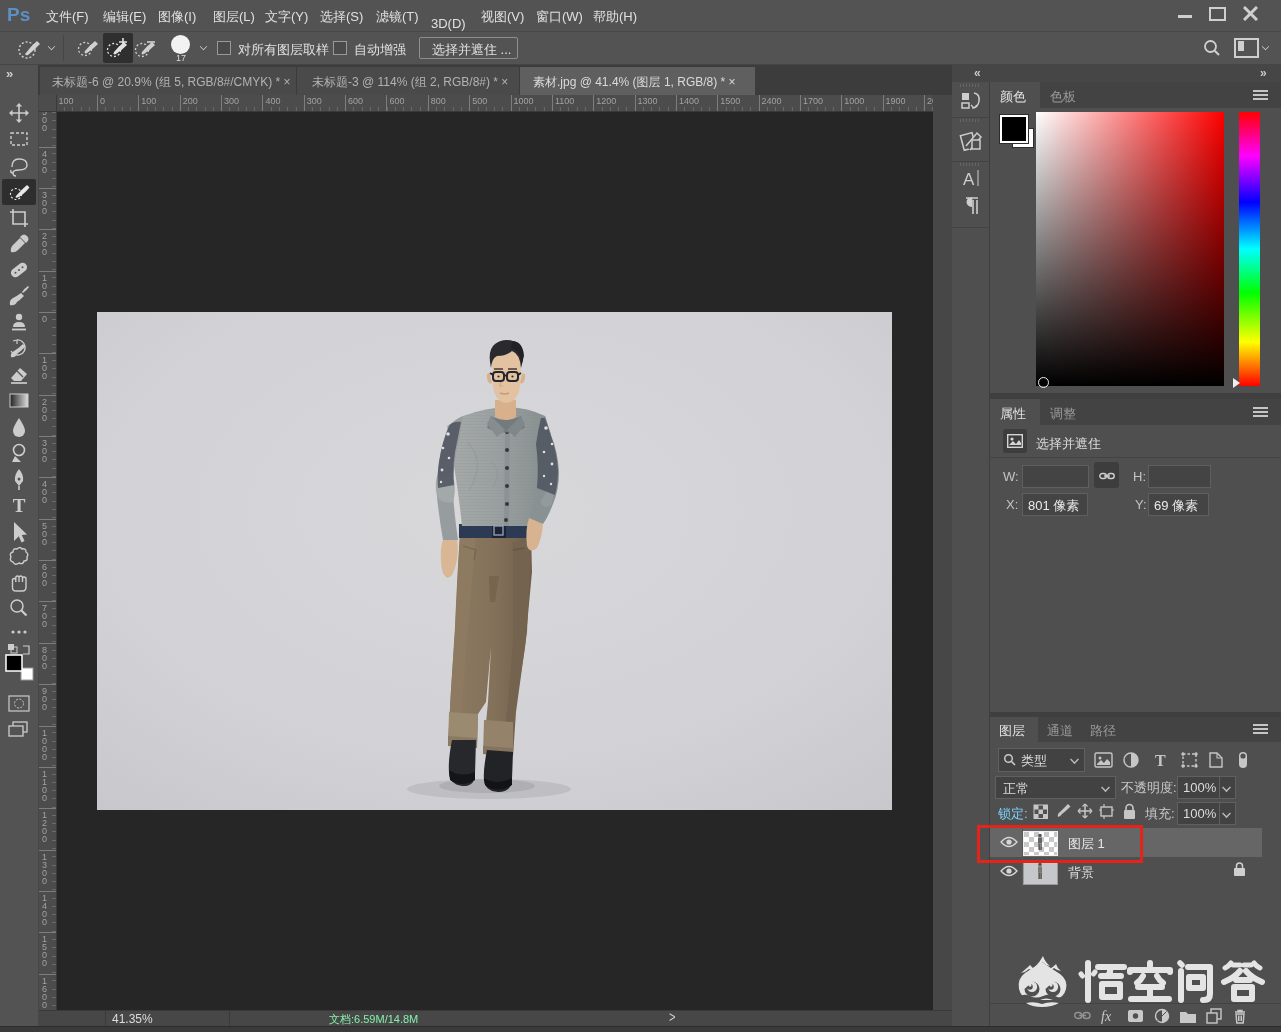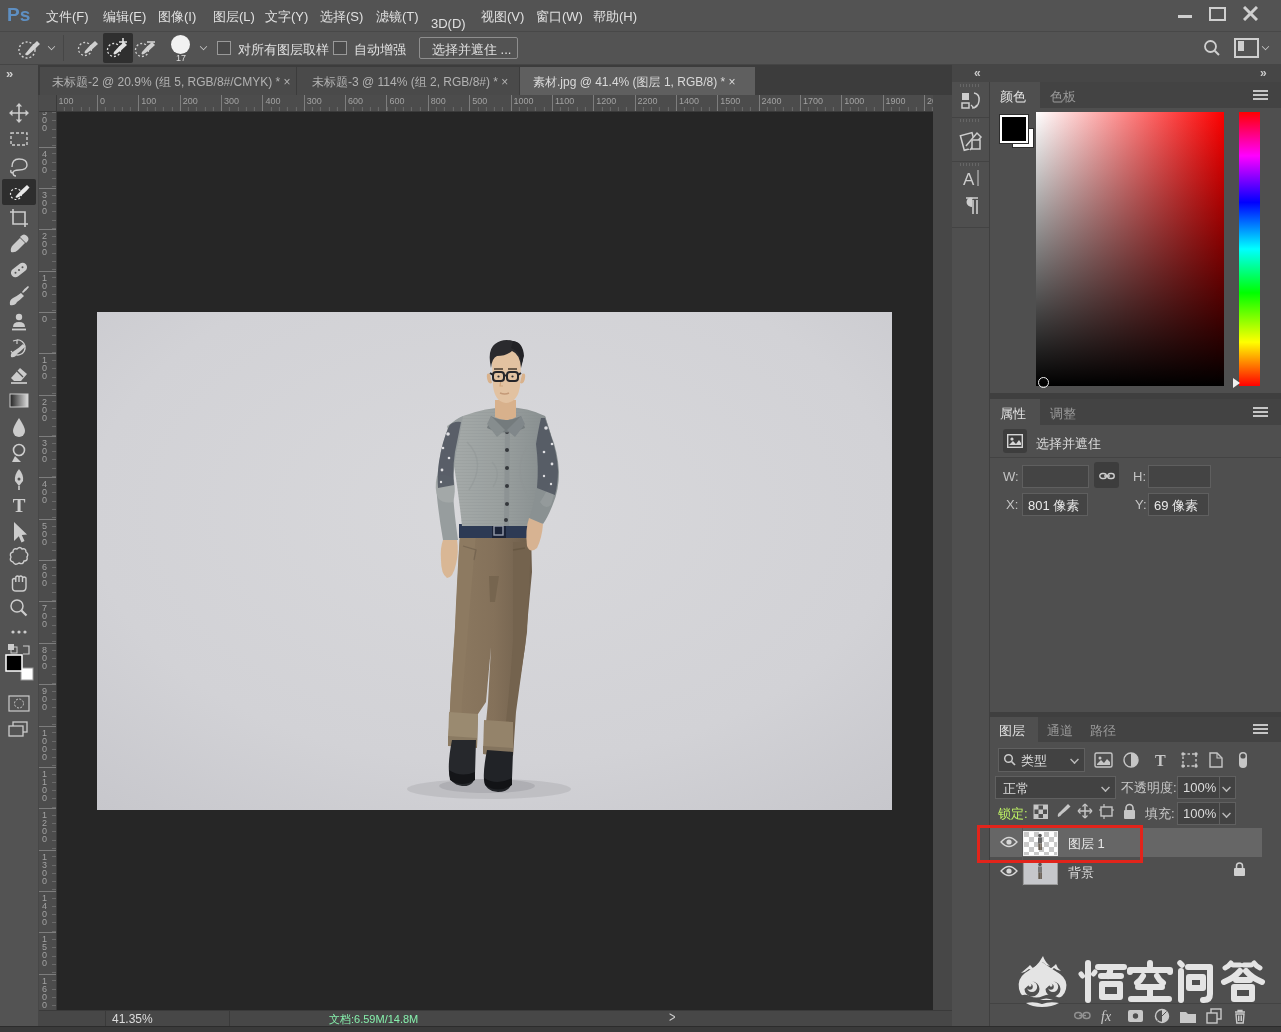--- a/index.html
+++ b/index.html
@@ -80,21 +80,21 @@
   <div class="abs" style="left:1262px;top:11px;width:6px;height:6px;border-right:1.8px solid #cfcfcf;border-bottom:1.8px solid #cfcfcf;transform:rotate(45deg) scale(.75)"></div>
 </path></div>
 
 <div class="abs" style="left:38px;top:65px;width:914px;height:30px;background:#3c3c3c"></div>
 <div class="abs" style="left:0;top:65px;width:38px;height:30px;background:#535353">
   <div class="abs" style="left:6px;top:1px;color:#cfcfcf;font-size:13px;font-weight:bold">»</div>
 </div>
 <div class="abs" style="left:40px;top:67px;width:256px;height:28px;background:#4a4a4a"></div>
 <div class="abs" style="left:297px;top:67px;width:222px;height:28px;background:#4a4a4a"></div>
 <div class="abs" style="left:520px;top:67px;width:235px;height:28px;background:#5f5f5f"></div>
-<div class="abs" style="left:52px;top:74px;font-size:12px;color:#b2b2b2;white-space:nowrap">未标题-2 @ 20.9% (组 5, RGB/8#/CMYK) * ×</div>
+<div class="abs" style="left:52px;top:74px;font-size:12px;color:#b2b2b2;white-space:nowrap">未标题-6 @ 20.9% (组 5, RGB/8#/CMYK) * ×</div>
 <div class="abs" style="left:312px;top:74px;font-size:12px;color:#b2b2b2;white-space:nowrap">未标题-3 @ 114% (组 2, RGB/8#) * ×</div>
 <div class="abs" style="left:533px;top:74px;font-size:12px;color:#dadada;white-space:nowrap">素材.jpg @ 41.4% (图层 1, RGB/8) * ×</div>
 
 <div class="abs" style="left:0;top:95px;width:38px;height:931px;background:#535353;border-right:1px solid #474747">
   <div class="abs" style="left:8px;top:-9px;width:22px;height:3px;background:transparent"></div>
 </div>
 <div class="abs" style="left:2px;top:275px;width:34px;height:0px"></div>
 <svg class="abs" style="left:0;top:95px" width="38" height="700" viewBox="0 0 38 700">
   <defs>
       <linearGradient id="tg" x1="0" y1="0" x2="1" y2="0">
@@ -229,21 +229,21 @@
     <div class="abs" style="left:373.8px;top:1px;font-size:9px;color:#a2a2a2">800</div>
     <div class="abs" style="left:412.2px;top:0;width:1px;height:16px;background:#7d7d7d"></div>
     <div class="abs" style="left:415.2px;top:1px;font-size:9px;color:#a2a2a2">500</div>
     <div class="abs" style="left:453.5px;top:0;width:1px;height:16px;background:#7d7d7d"></div>
     <div class="abs" style="left:456.5px;top:1px;font-size:9px;color:#a2a2a2">1000</div>
     <div class="abs" style="left:494.9px;top:0;width:1px;height:16px;background:#7d7d7d"></div>
     <div class="abs" style="left:497.9px;top:1px;font-size:9px;color:#a2a2a2">1100</div>
     <div class="abs" style="left:536.2px;top:0;width:1px;height:16px;background:#7d7d7d"></div>
     <div class="abs" style="left:539.2px;top:1px;font-size:9px;color:#a2a2a2">1200</div>
     <div class="abs" style="left:577.6px;top:0;width:1px;height:16px;background:#7d7d7d"></div>
-    <div class="abs" style="left:580.6px;top:1px;font-size:9px;color:#a2a2a2">2200</div>
+    <div class="abs" style="left:580.6px;top:1px;font-size:9px;color:#a2a2a2">1300</div>
     <div class="abs" style="left:618.9px;top:0;width:1px;height:16px;background:#7d7d7d"></div>
     <div class="abs" style="left:621.9px;top:1px;font-size:9px;color:#a2a2a2">1400</div>
     <div class="abs" style="left:660.2px;top:0;width:1px;height:16px;background:#7d7d7d"></div>
     <div class="abs" style="left:663.2px;top:1px;font-size:9px;color:#a2a2a2">1500</div>
     <div class="abs" style="left:701.6px;top:0;width:1px;height:16px;background:#7d7d7d"></div>
     <div class="abs" style="left:704.6px;top:1px;font-size:9px;color:#a2a2a2">2400</div>
     <div class="abs" style="left:743.0px;top:0;width:1px;height:16px;background:#7d7d7d"></div>
     <div class="abs" style="left:746.0px;top:1px;font-size:9px;color:#a2a2a2">1700</div>
     <div class="abs" style="left:784.3px;top:0;width:1px;height:16px;background:#7d7d7d"></div>
     <div class="abs" style="left:787.3px;top:1px;font-size:9px;color:#a2a2a2">1000</div>
@@ -651,21 +651,21 @@
     <div class="abs" style="left:7px;top:3px;font-size:13px;color:#dcdcdc">正常</div>
     <div class="abs" style="left:105px;top:6px;width:7px;height:7px;border-right:2px solid #bbb;border-bottom:2px solid #bbb;transform:rotate(45deg) scale(.7)"></div>
   </div>
   <div class="abs" style="left:131px;top:62px;font-size:13px;color:#c9c9c9">不透明度:</div>
   <div class="abs" style="left:187px;top:59px;width:57px;height:21px;background:#424242;border:1px solid #606060">
     <div class="abs" style="left:5px;top:3px;font-size:13px;color:#dcdcdc">100%</div>
     <div class="abs" style="left:41px;top:0px;width:1px;height:21px;background:#606060"></div>
     <div class="abs" style="left:44px;top:6px;width:7px;height:7px;border-right:2px solid #bbb;border-bottom:2px solid #bbb;transform:rotate(45deg) scale(.7)"></div>
   </div>
 
-  <div class="abs" style="left:8px;top:88px;font-size:13px;color:#bef264">锁定:</div>
+  <div class="abs" style="left:8px;top:88px;font-size:13px;color:#7dd3fc">锁定:</div>
   <svg class="abs" style="left:42px;top:86px" width="110" height="18" viewBox="0 0 110 18">
     <g fill="#c6c6c6" stroke="none">
       <g transform="translate(2,2)">
         <rect x="0" y="0" width="4.5" height="4.5"></rect>
           <rect x="9" y="0" width="4.5" height="4.5"></rect>
         <rect x="4.5" y="4.5" width="4.5" height="4.5"></rect>
           <rect x="0" y="9" width="4.5" height="4.5"></rect>
           <rect x="9" y="9" width="4.5" height="4.5"></rect>
         <rect x="0" y="0" width="13.5" height="13.5" fill="none" stroke="#c6c6c6" stroke-width="1"></rect>
       </g>

